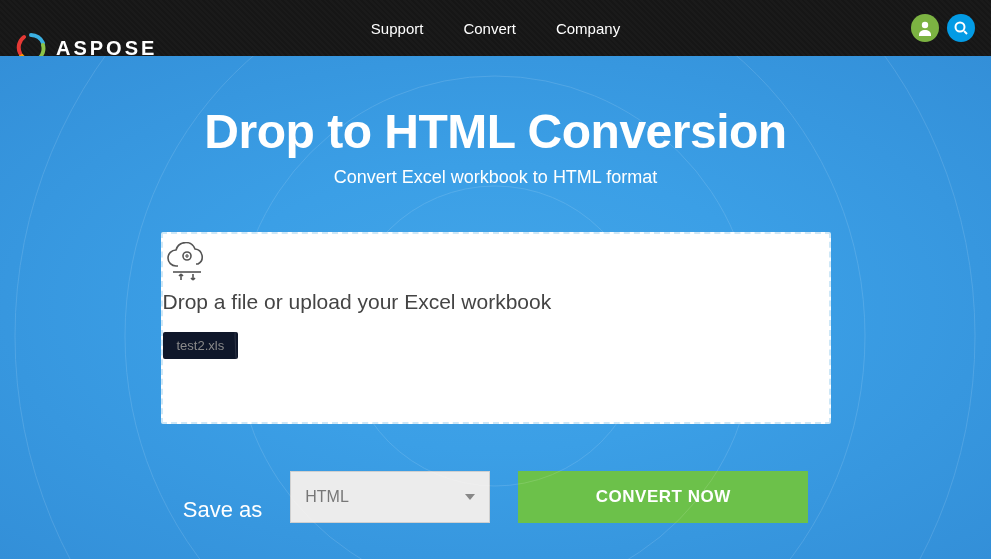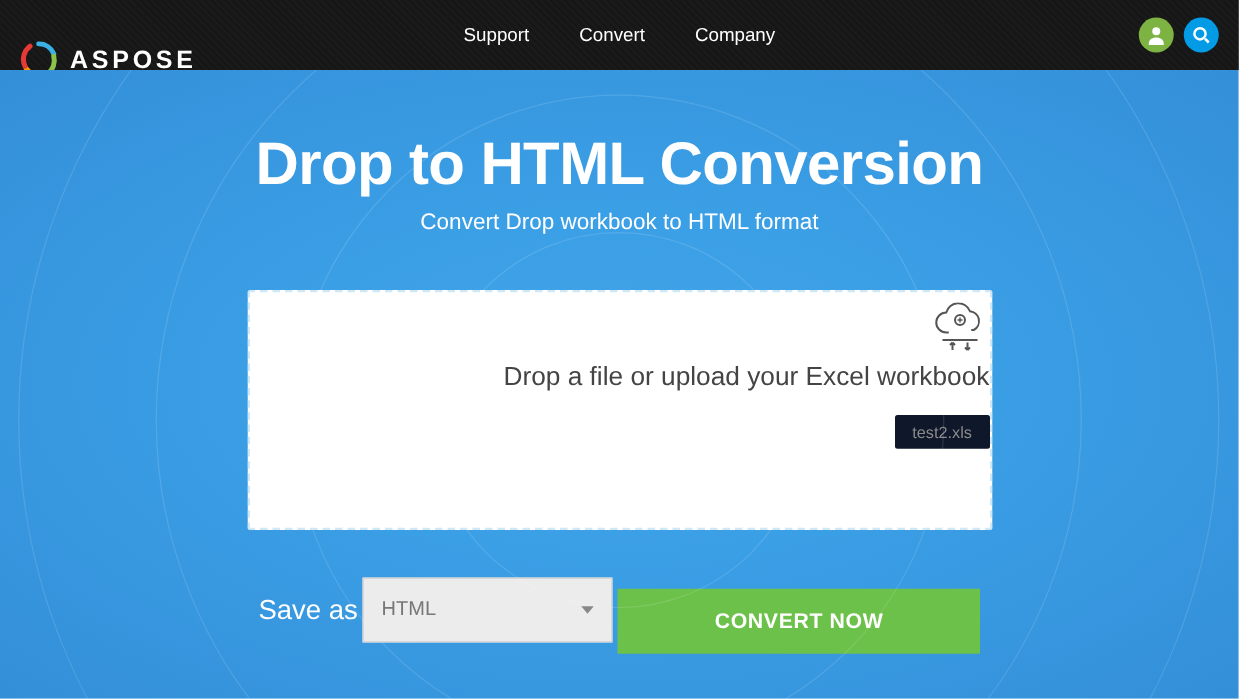--- a/index.html
+++ b/index.html
@@ -10,24 +10,24 @@
 .nav{display:flex;gap:40px;position:absolute;left:50%;transform:translateX(-50%);}
 .nav a{color:#fff;text-decoration:none;font-size:15px;font-weight:500;}
 .actions{display:flex;gap:8px;}
 .circ{width:28px;height:28px;border-radius:50%;display:flex;align-items:center;justify-content:center;cursor:pointer;}
 .circ.user{background:#7cb342;}
 .circ.search{background:#039be5;}
 .hero{background:radial-gradient(ellipse at center,#42a5e8 0%,#3b9fe6 40%,#338fd8 100%);height:503px;text-align:center;color:#fff;padding-top:48px;position:relative;}
 .waves{position:absolute;inset:0;pointer-events:none;opacity:.12;}
 h1{font-size:48px;font-weight:700;letter-spacing:-.5px;}
 .sub{font-size:18px;margin-top:8px;font-weight:400;}
-.dropzone{margin:44px auto 0;width:596px;height:192px;background:#fff;border:2px dashed #cfe8f7;border-radius:2px;color:#555;display:flex;flex-direction:column;align-items:flex-end;justify-content:flex-start;padding-top:8px;}
+.dropzone{margin:44px auto 0;width:670px;height:192px;background:#fff;border:2px dashed #cfe8f7;border-radius:2px;color:#555;display:flex;flex-direction:column;align-items:flex-start;justify-content:flex-start;padding-top:8px;}
 .dzmsg{font-size:21px;color:#444;margin-top:4px;}
 .chip{margin-top:18px;background:#0f172a;color:#8a8a8a;font-size:13px;padding:6px 14px;border-radius:2px;}
-.row{margin-top:28px;display:flex;align-items:center;justify-content:center;gap:4px;}
+.row{margin-top:28px;display:flex;align-items:flex-end;justify-content:center;gap:28px;}
 .saveas{font-size:22px;color:#fff;}
 .select{width:200px;height:52px;background:#ececec;border:1px solid #d0d0d0;display:flex;align-items:center;justify-content:space-between;padding:4px 14px;color:#777;font-size:16px;cursor:pointer;}
 .convert{width:290px;height:52px;background:#6cc14a;color:#fff;font-size:17px;font-weight:600;letter-spacing:.5px;border:none;cursor:pointer;margin-top:19px;}
 .caret{width:0;height:0;border-left:5px solid transparent;border-right:5px solid transparent;border-top:6px solid #888;}
 </style>
 </head>
 <body>
 
 <div class="topbar">
   <div class="logo">
@@ -63,21 +63,21 @@
 
 <div class="hero">
   <svg class="waves" viewBox="0 0 991 503" preserveAspectRatio="none">
     <circle cx="495" cy="280" r="150" fill="none" stroke="#fff" stroke-width="1"></circle>
     <circle cx="495" cy="280" r="260" fill="none" stroke="#fff" stroke-width="1"></circle>
     <circle cx="495" cy="280" r="370" fill="none" stroke="#fff" stroke-width="1"></circle>
     <circle cx="495" cy="280" r="480" fill="none" stroke="#fff" stroke-width="1"></circle>
   </svg>
 
   <h1>Drop to HTML Conversion</h1>
-  <div class="sub">Convert Drop workbook to HTML format</div>
+  <div class="sub">Convert Excel workbook to HTML format</div>
 
   <div class="dropzone">
     <svg width="48" height="44" viewBox="0 0 48 44" fill="none" stroke="#555" stroke-width="1.6">
       <path d="M15 24h-2a8 8 0 0 1 0-16 10 10 0 0 1 19-1 8 8 0 0 1 3 15h-2"></path>
       <circle cx="24" cy="14" r="4"></circle>
       <path d="M24 12v4M22 14h4" stroke-width="1.2"></path>
       <line x1="10" y1="30" x2="38" y2="30"></line>
       <path d="M18 38v-6m0 0l-2 2m2-2l2 2"></path>
       <path d="M30 32v6m0 0l-2-2m2 2l2-2"></path>
     </svg>

